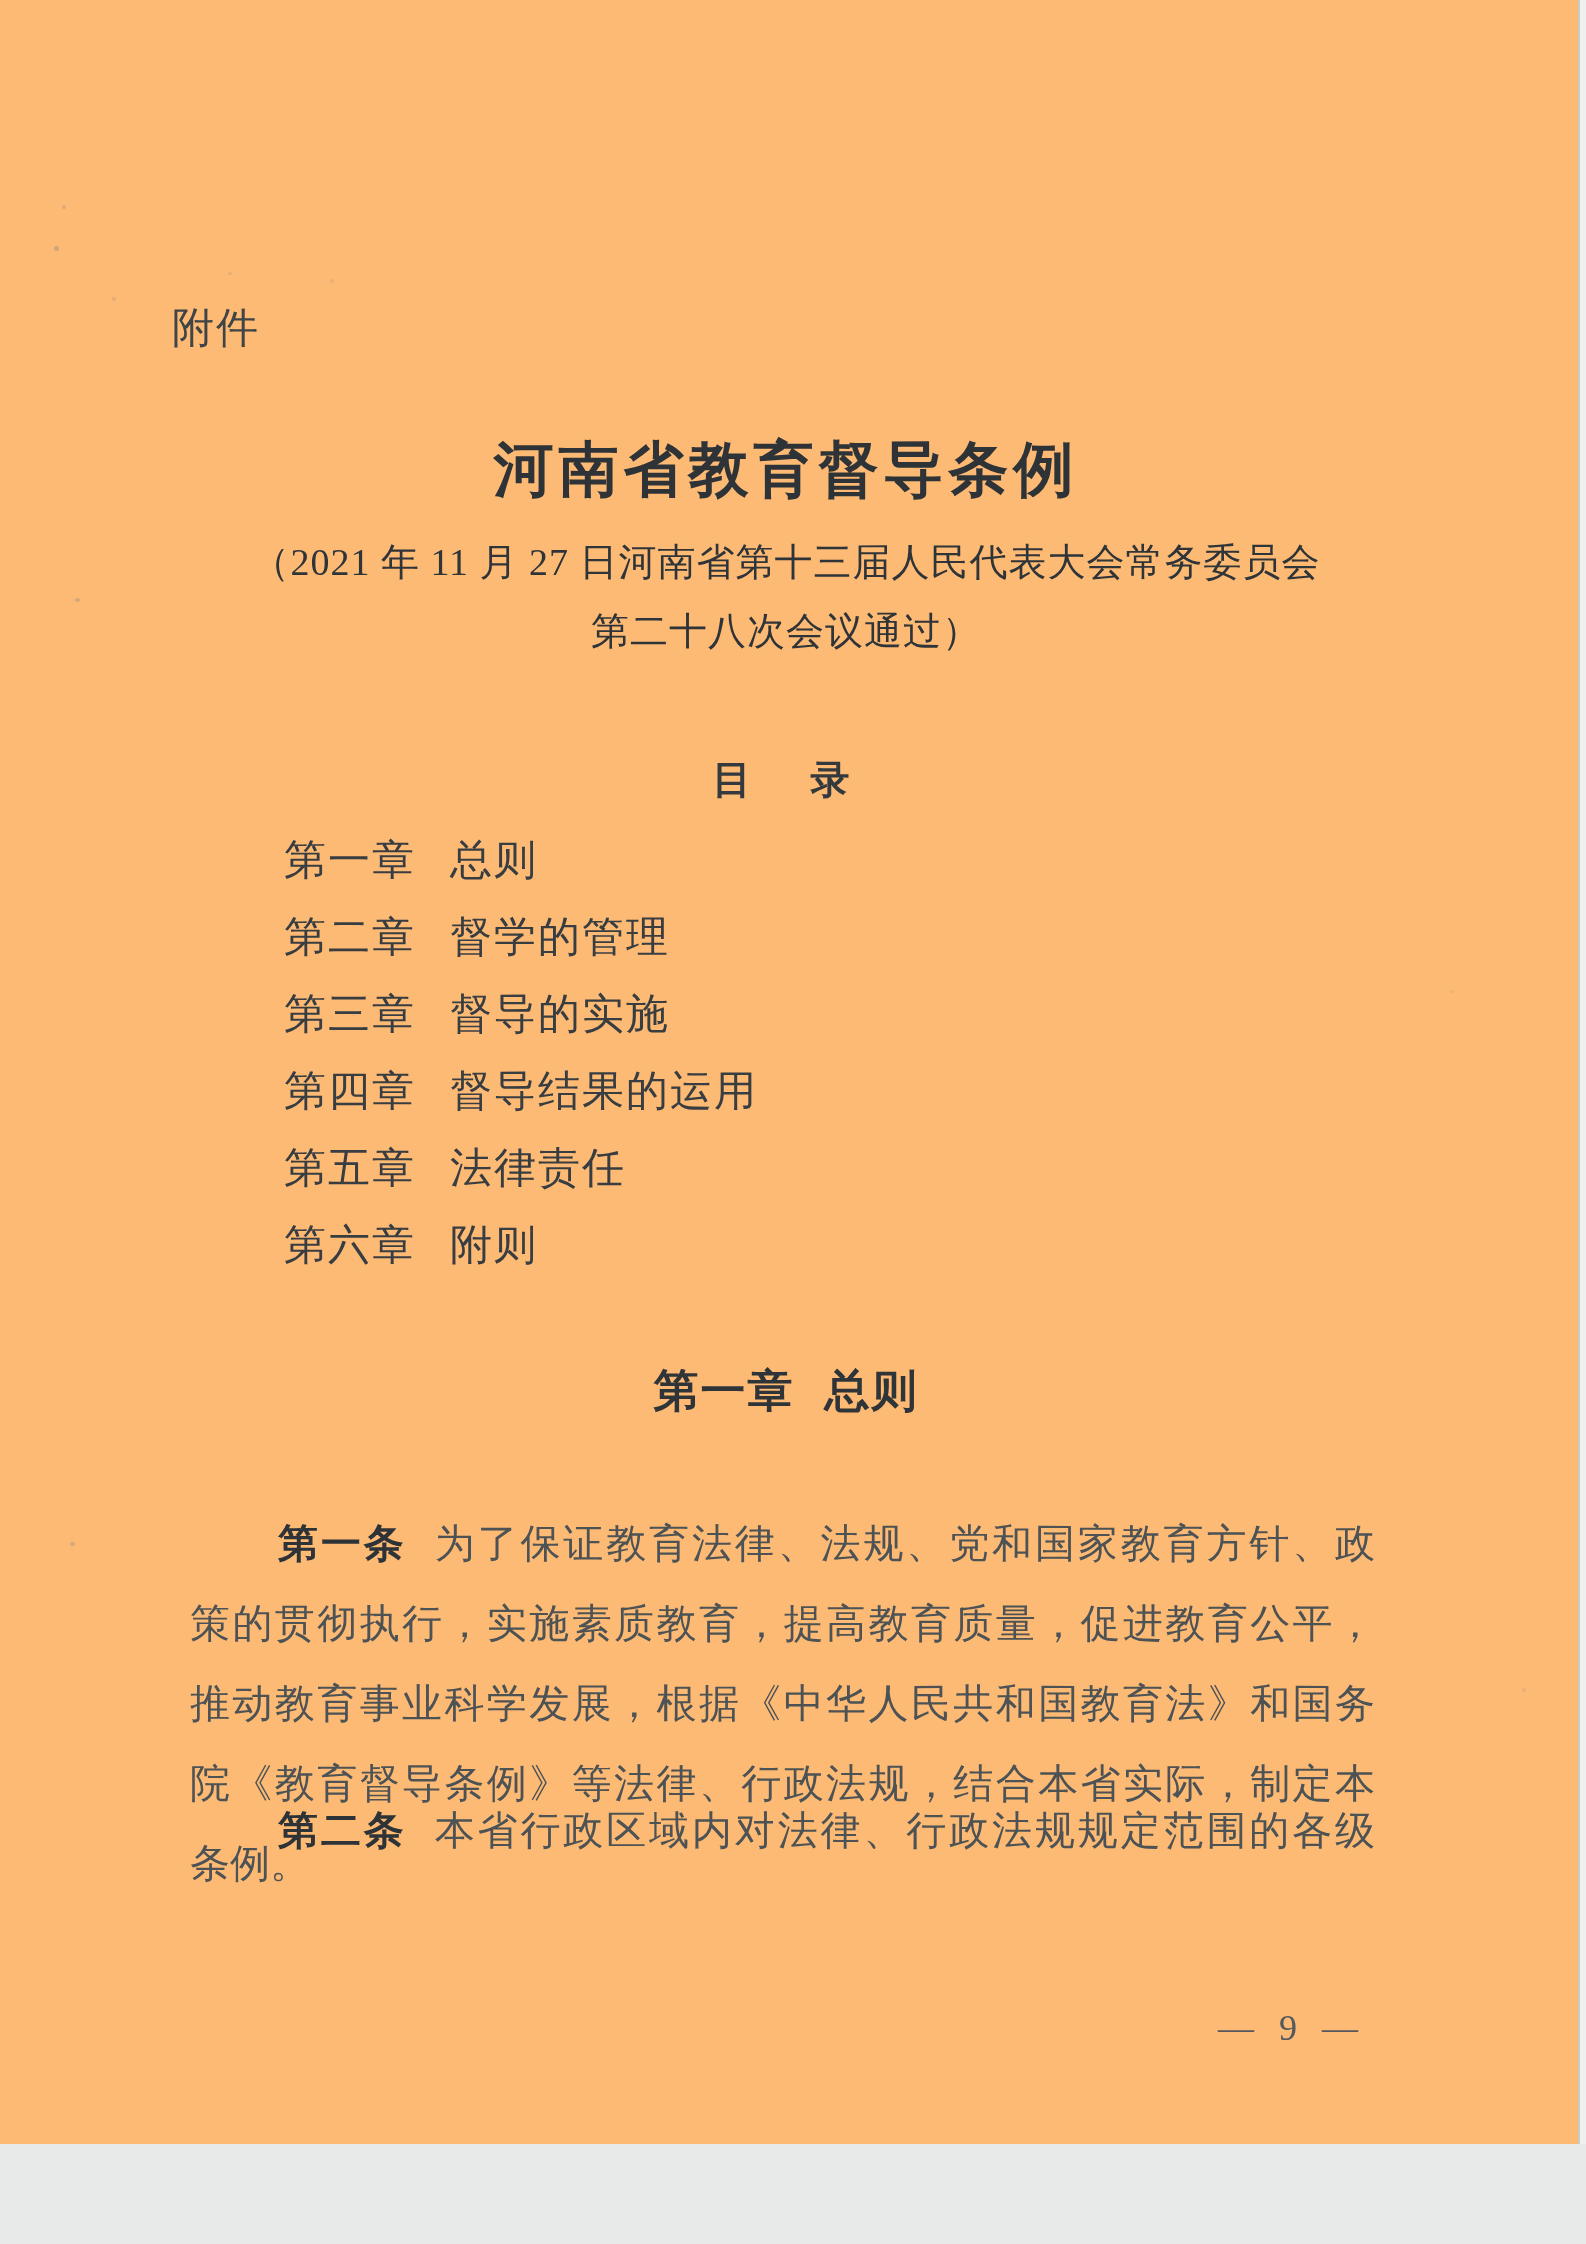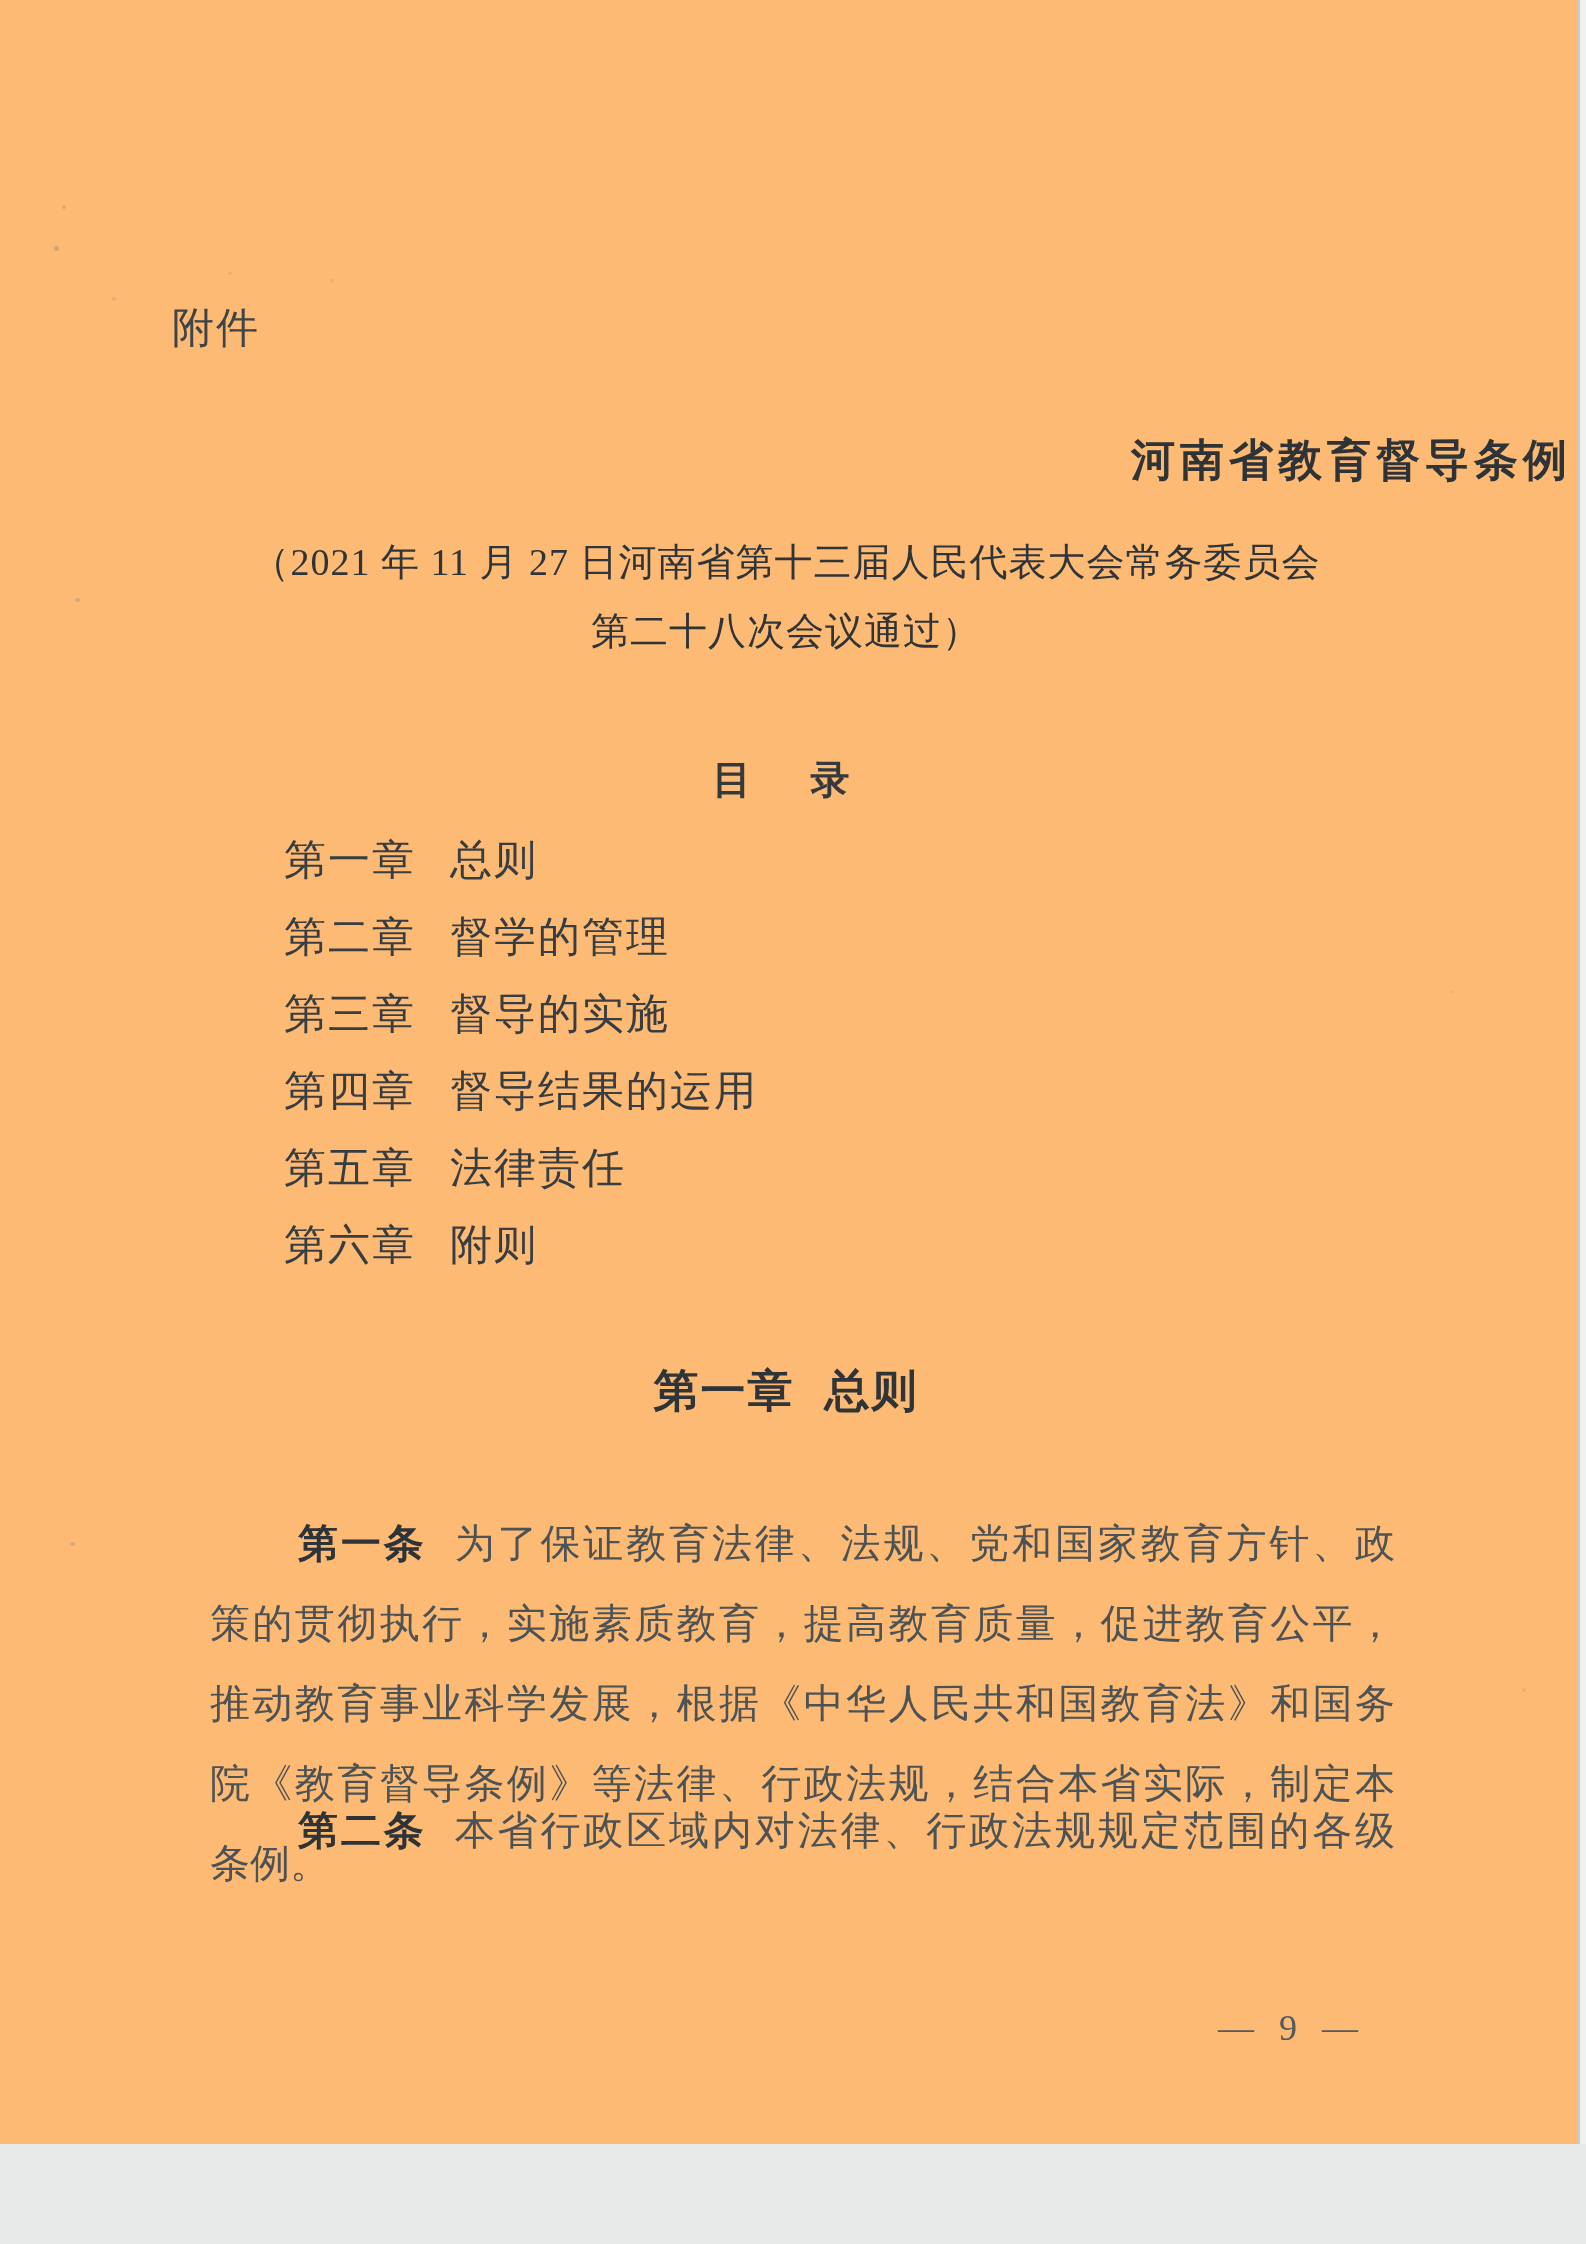--- a/index.html
+++ b/index.html
@@ -20,22 +20,22 @@
 
   .attachment {
     left: 172px; top: 304px;
     font-size: 42px;
     font-family: "Liberation Sans", "DejaVu Sans", sans-serif;
     color: #3f4447;
     letter-spacing: 2px;
   }
   .doc-title {
     left: 0; right: 14px; top: 436px;
-    text-align: right;
-    font-size: 44px;
+    text-align: center;
+    font-size: 60px;
     font-weight: 700;
     letter-spacing: 5px;
     color: #2e3337;
   }
   .subtitle {
     left: 0; right: 14px;
     text-align: center;
     font-size: 38px;
     color: #2f3438;
     letter-spacing: 1px;
@@ -69,21 +69,20 @@
   }
   .chapter-heading .ch-num { margin-right: 30px; }
 
   .body-line {
     left: 190px;
     width: 1185px;
     font-size: 40px;
     color: #4d5255;
     text-align: justify;
     text-align-last: justify;
-    margin-left: 20px;
   }
   .body-line.first {
     padding-left: 88px;
     width: 1097px;
   }
   .body-line.last {
     text-align: right;
     text-align-last: left;
   }
   .term {

